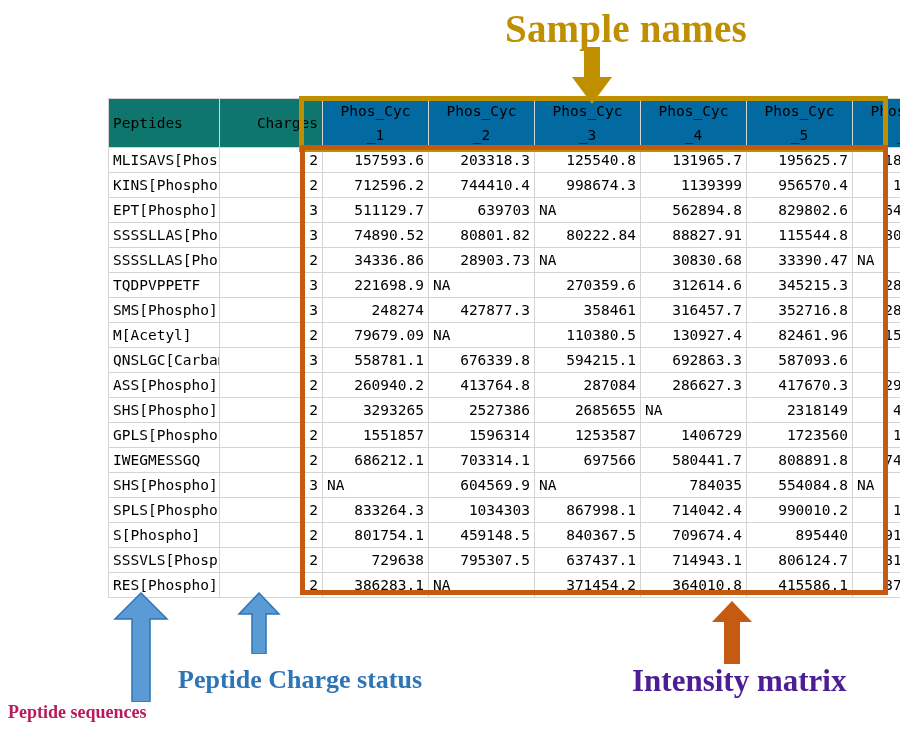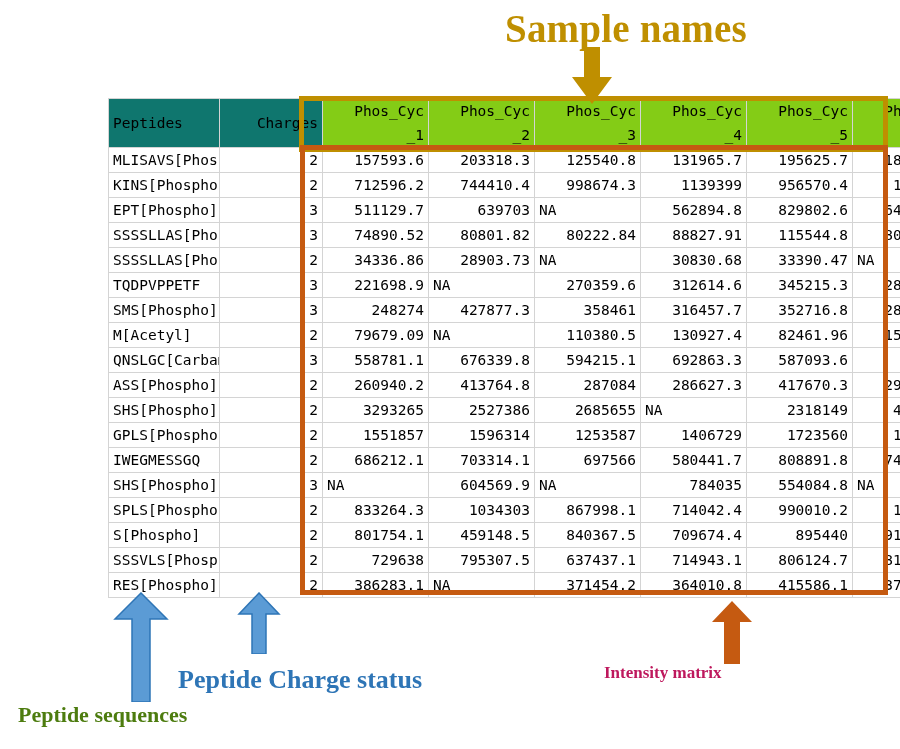--- a/index.html
+++ b/index.html
@@ -25,35 +25,34 @@
   #anno-sample-names {
     left: 505px;
     top: 6px;
     font-size: 39px;
     color: #bf8f00;
     letter-spacing: .2px;
   }
   #anno-peptide-sequences {
     left: 8px;
     top: 702px;
-    font-size: 22px;
-    color: #4d7c0f;
-    margin-left: 10px;
+    font-size: 18px;
+    color: #be185d;
   }
   #anno-charge-status {
     left: 178px;
     top: 665px;
     font-size: 26px;
     color: #2e75b6;
   }
   #anno-intensity-matrix {
-    left: 604px;
+    left: 632px;
     top: 663px;
-    font-size: 17px;
-    color: #be185d;
+    font-size: 31px;
+    color: #4c1d95;
   }
 
   
   .arrow { position: absolute; }
 
   #arrow-sample-names {
     left: 570px;
     top: 47px;
     width: 44px;
     height: 58px;
@@ -107,27 +106,27 @@
   thead th {
     background: #0f766e;
     text-align: left;
     height: 50px;
     line-height: 50px;
     vertical-align: middle;
     border-bottom: 1px solid #c8c8c8;
   }
   thead th.hdr-chg { text-align: right; }
   thead th.hdr-sample {
-    background: #84cc16;
+    background: #0369a1;
     white-space: normal;
     line-height: 23px;
     height: 50px;
     padding: 2px 4px 0 4px;
     vertical-align: top;
-    text-align: right;
+    text-align: center;
   }
   thead th.hdr-sample .s2 { display: block; }
 
   td.cell-pep {
     text-align: left;
     max-width: 102px;
   }
   td.cell-chg { text-align: right; padding-right: 26px; }
   td.cell-num { text-align: right; }
   td.cell-num.na { text-align: left; }

